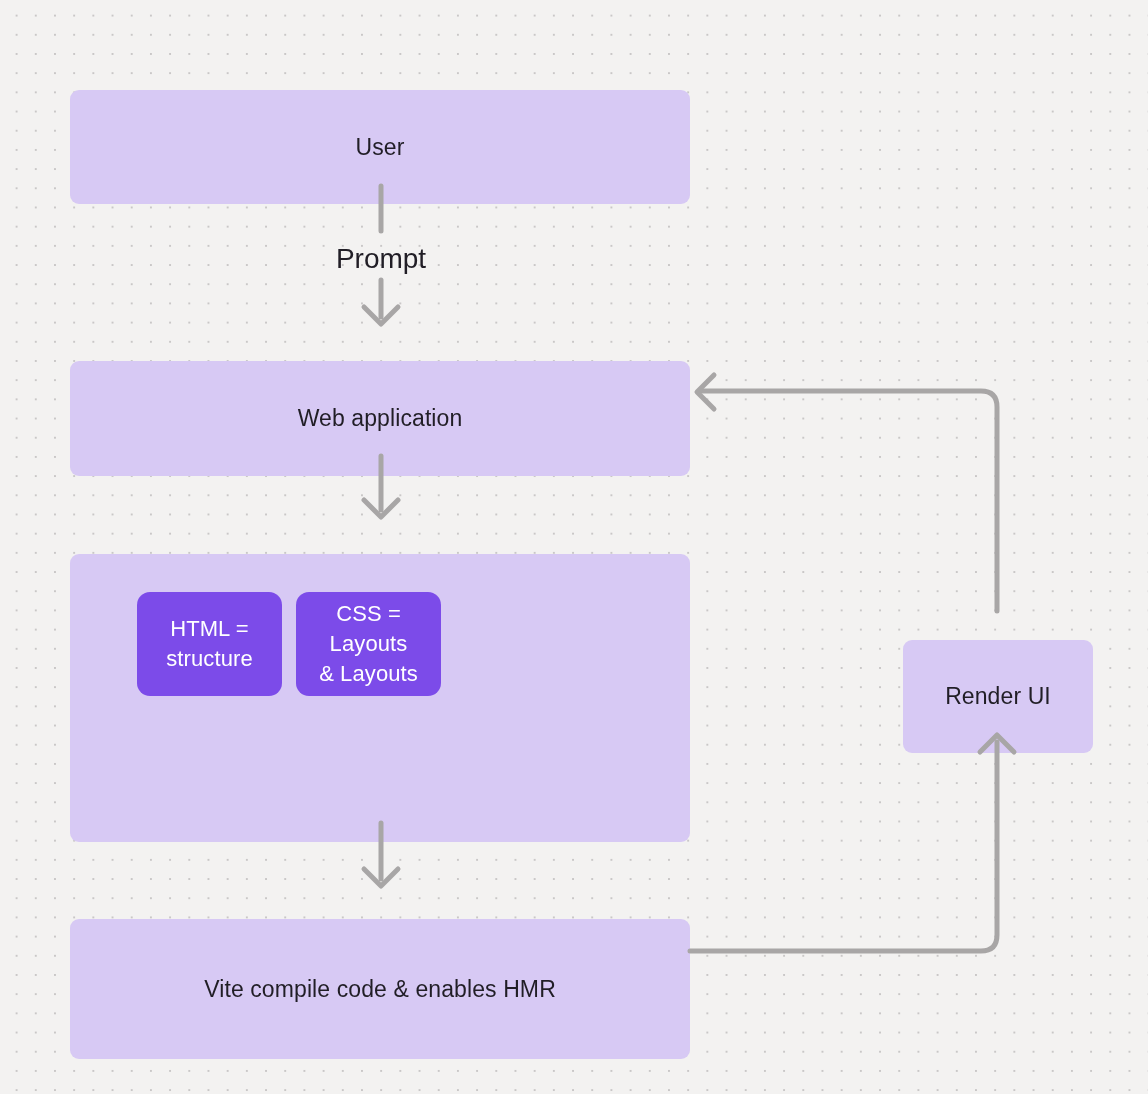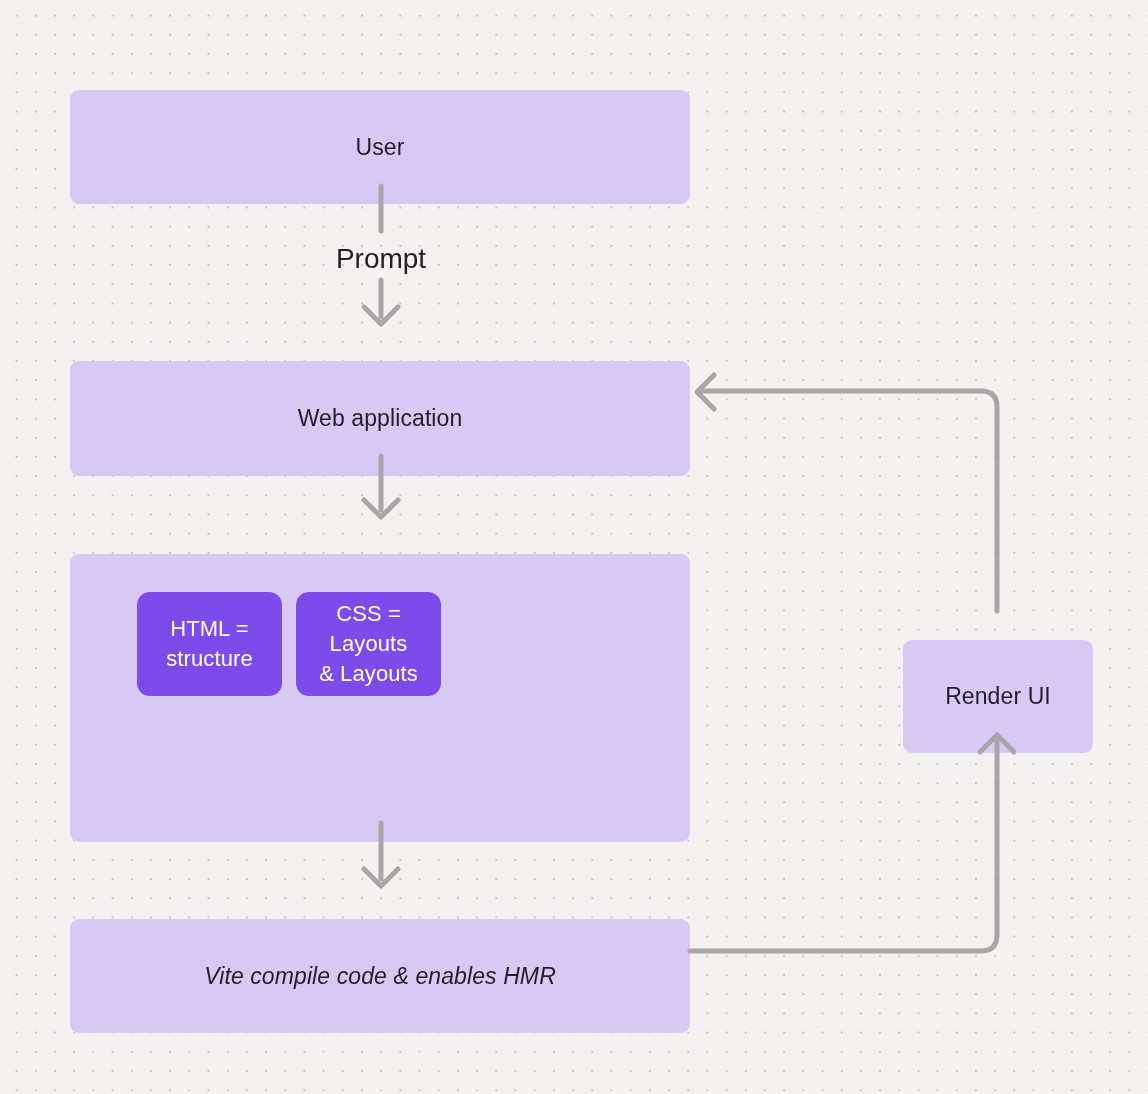--- a/index.html
+++ b/index.html
@@ -34,21 +34,21 @@
     align-items:center;
     justify-content:center;
     color:var(--text-color);
     font-size:23px;
     letter-spacing:0.1px;
     margin-top:26px;
   }
   .node-user{left:70px;top:64px;width:620px;height:114px;}
   .node-webapp{left:70px;top:335px;width:620px;height:115px;}
   .node-group{left:70px;top:528px;width:620px;height:288px;justify-content:flex-start;align-items:flex-start;}
-  .node-vite{left:70px;top:893px;width:620px;height:114px;font-style:italic;}
+  .node-vite{left:70px;top:893px;width:620px;height:140px;}
   .node-render{left:903px;top:614px;width:190px;height:113px;border-radius:9px;}
   .chip-row{
     position:absolute;left:67px;top:38px;
     display:flex;gap:14px;
   }
   .chip{
     width:145px;height:104px;
     background:var(--chip-fill);
     border-radius:13px;
     color:var(--chip-text);

